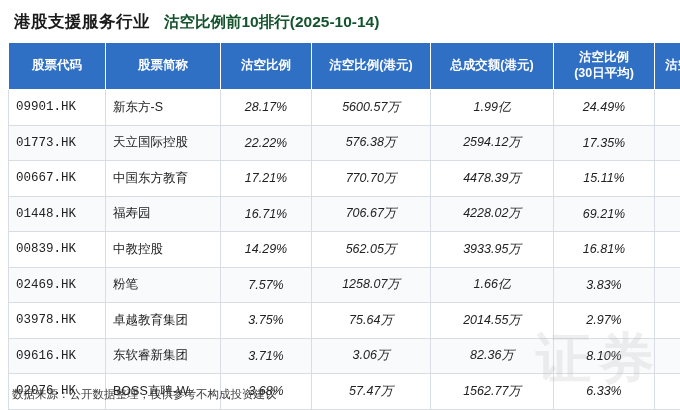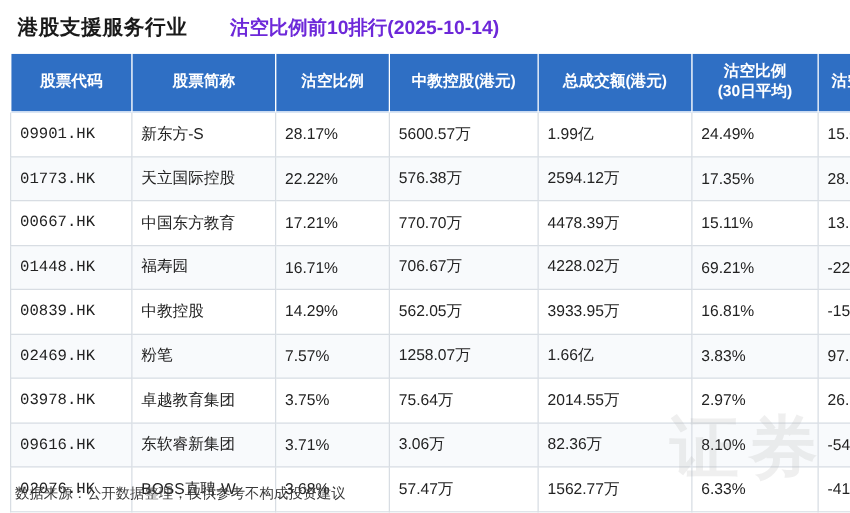--- a/index.html
+++ b/index.html
@@ -44,22 +44,21 @@
   }
   .title-main {
     font-size: 16.5px;
     font-weight: bold;
     color: #1a1a1a;
     letter-spacing: 0.5px;
   }
   .title-sub {
     font-size: 15.5px;
     font-weight: bold;
-    color: #6d28d9;
-    margin-left: 20px;
+    color: #14532d;
   }
   table.data {
     width: 664px;
     border-collapse: collapse;
     table-layout: fixed;
     position: relative;
     z-index: 2;
     background: transparent;
   }
   table.data thead th {
@@ -80,21 +79,21 @@
     height: 30.5px;
     border: 1px solid #d8dde3;
     padding: 2px 7px;
     vertical-align: middle;
     background: rgba(255,255,255,0.0);
   }
   tbody tr.even td { background: rgba(246,248,251,0.75); }
   tbody tr.odd td { background: rgba(255,255,255,0.55); }
   .c-code { text-align: left; font-family: Liberation Mono, monospace; }
   .c-name { text-align: left; font-weight: normal; }
-  .c-num { text-align: left; }
+  .c-num { text-align: center; font-style: italic; }
   .footer {
     position: absolute;
     left: 12px;
     bottom: 8px;
     font-size: 11.5px;
     color: #3a3a3a;
     z-index: 6;
   }
   .hdr-two-line span { display: block; }
 </style>
@@ -109,21 +108,21 @@
     <div class="title-main">港股支援服务行业</div>
     <div class="title-sub">沽空比例前10排行(2025-10-14)</div>
   </div>
 
   <table class="data">
     <thead>
       <tr>
         <th style="width:84px">股票代码</th>
         <th style="width:102px">股票简称</th>
         <th style="width:78px">沽空比例</th>
-        <th style="width:106px">中教控股(港元)</th>
+        <th style="width:106px">沽空比例(港元)</th>
         <th style="width:110px">总成交额(港元)</th>
         <th style="width:88px" class="hdr-two-line">
           <span>沽空比例</span>
           <span>(30日平均)</span>
         </th>
         <th style="width:96px">沽空比例偏离度</th>
       </tr>
     </thead>
     <tbody>
       <tr class="odd">

